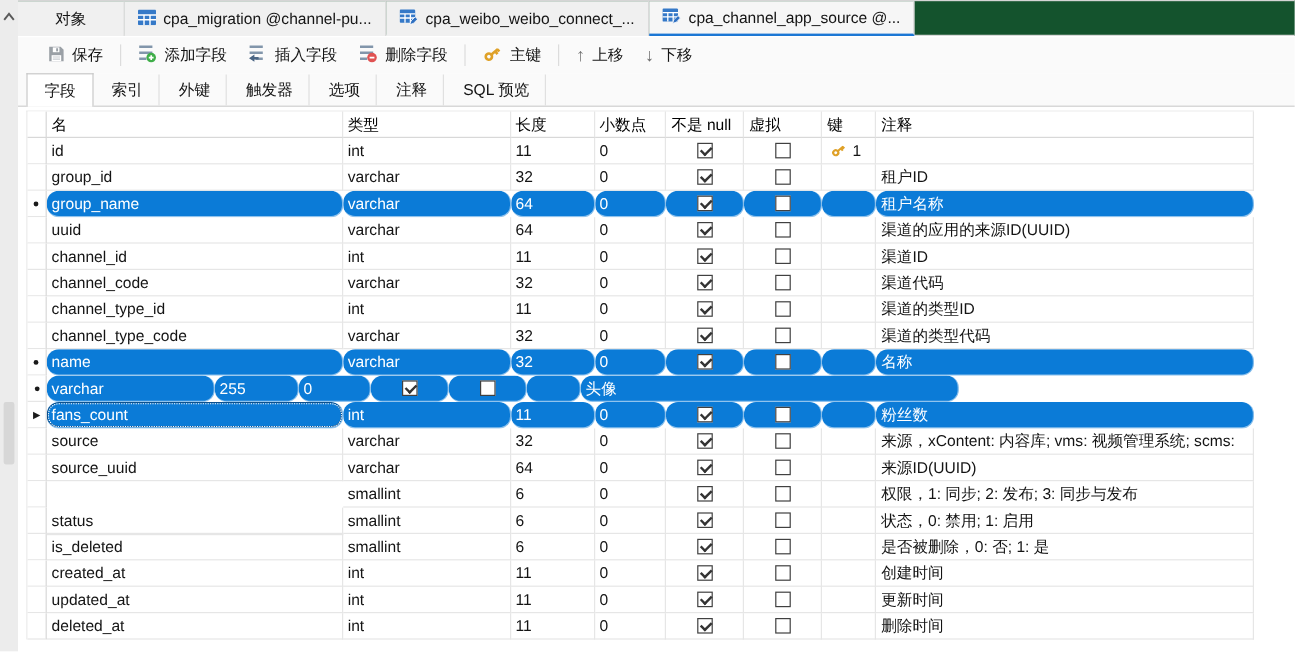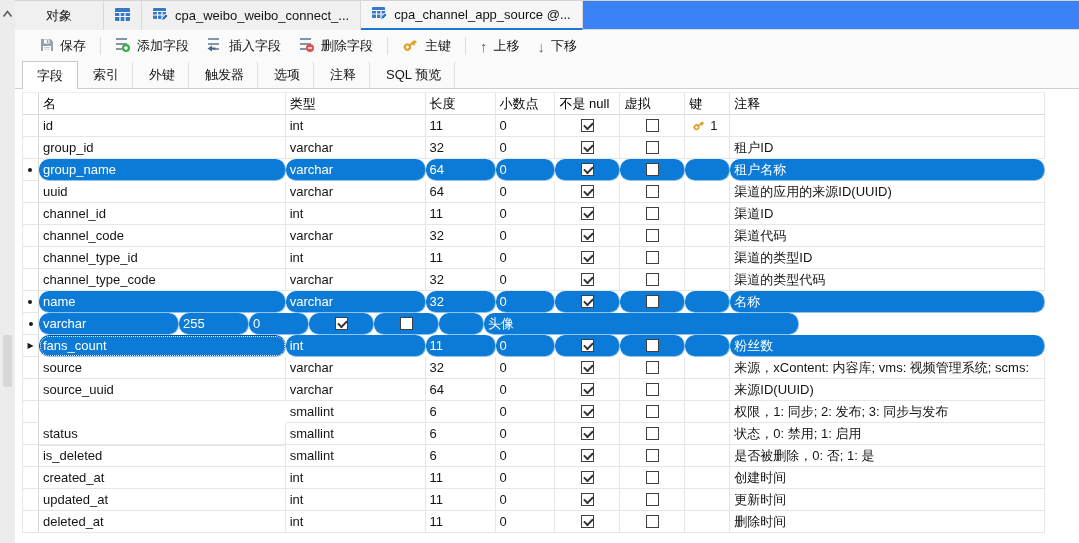--- a/index.html
+++ b/index.html
@@ -5,21 +5,21 @@
   *{box-sizing:border-box;margin:0;padding:0}
   html,body{width:1079px;height:543px;overflow:hidden}
   body{position:relative;background:#fff;font-family:"Liberation Sans",sans-serif;color:#141414;font-size:13px;}
 
   
   .rail{position:absolute;left:0;top:0;width:15px;height:543px;background:#ececec;}
   .rail .chev{position:absolute;left:2px;top:6px;}
   .rail .thumb{position:absolute;left:3px;top:335px;width:9px;height:52px;background:#d7d7d7;border-radius:2px;}
 
   
-  .doctabs{position:absolute;left:15px;top:0;width:1064px;height:30px;background:#3b82f6;border-top:1px solid #d5d5d5;box-shadow:inset 0 -1px 0 #d9d9d9;display:flex;}
+  .doctabs{position:absolute;left:15px;top:0;width:1064px;height:30px;background:#14532d;border-top:1px solid #d5d5d5;box-shadow:inset 0 -1px 0 #d9d9d9;display:flex;}
   .doctab{display:flex;align-items:center;gap:6px;padding:0 11px;background:#f0f0f0;border-right:1px solid #d9d9d9;white-space:nowrap;height:100%;}
   .doctab.first{justify-content:center;min-width:89px;}
   .doctab.active{background:#f6f6f6;border-bottom:2px solid #1c77d4;}
 
   
   .toolbar{position:absolute;left:15px;top:31px;width:1064px;height:30px;background:#fafafa;display:flex;align-items:center;padding-left:16px;}
   .tbtn{display:flex;align-items:center;gap:6px;padding:0 9px;height:24px;cursor:default;}
   .tsep{width:1px;height:18px;background:#dcdcdc;margin:0 5px;}
   .uarr{color:#6f6f6f;font-size:15px;font-weight:700;line-height:1;}
 
@@ -60,20 +60,21 @@
   <div class="doctab first">
     <span>对象</span>
   </div>
   <div class="doctab">
     <span>
       <svg width="15" height="13">
           <rect width="15" height="13" fill="#3579c8" rx="1"></rect>
           <path d="M0 4.5 H15 M0 8.5 H15 M5 4 V13 M10 4 V13" stroke="#fff" stroke-width="1.2"></path>
         </svg>
     </span>
+    <span>cpa_migration @channel-pu...</span>
   </div>
   <div class="doctab">
     <span>
       <svg width="16" height="14">
           <rect width="13" height="11" y="1" fill="#3579c8" rx="1"></rect>
           <path d="M0 4.5 H13 M0 8 H13 M4.5 4 V12 M9 4 V12" stroke="#fff" stroke-width="1.1"></path>
           <path d="M8.5 13.5 l1-3 3.5-3.5 2 2 -3.5 3.5z" fill="#2e6fc0" stroke="#fff" stroke-width="0.7"></path>
         </svg>
     </span>
     <span>cpa_weibo_weibo_connect_...</span>

